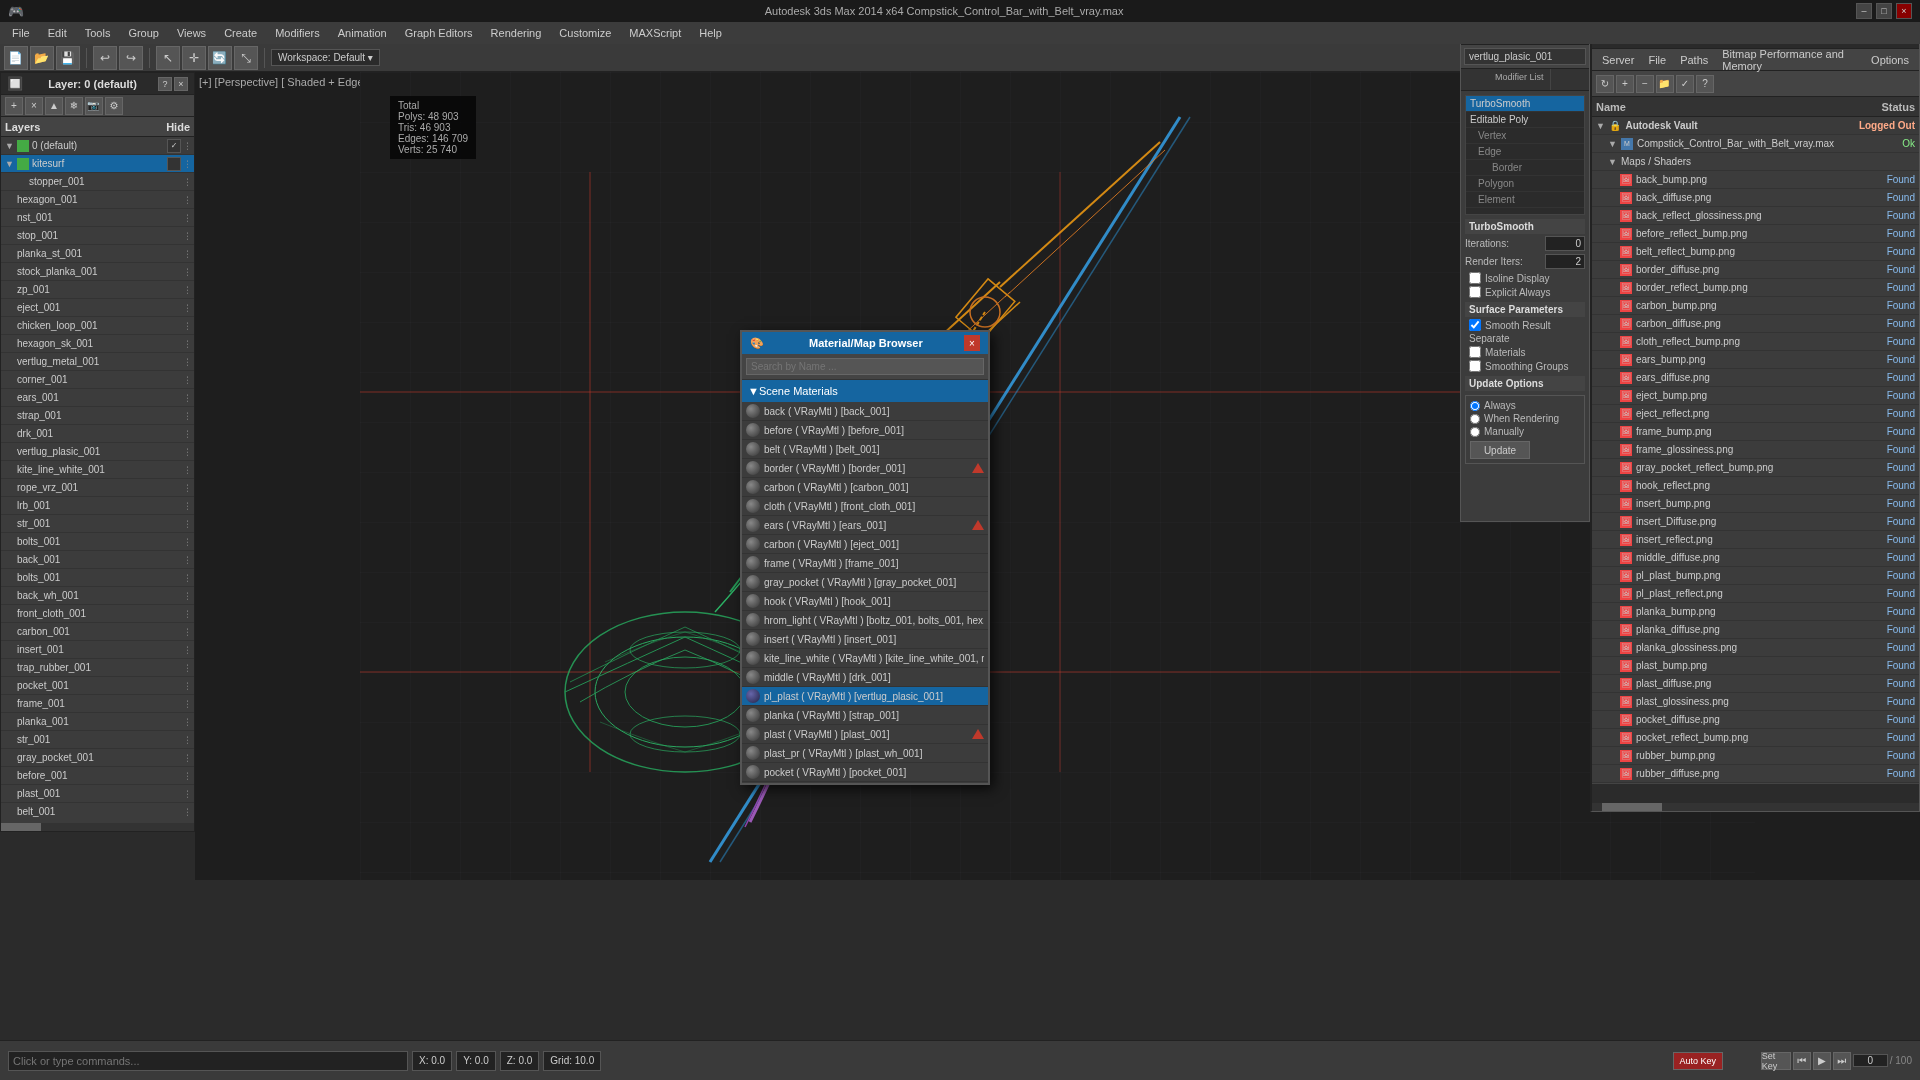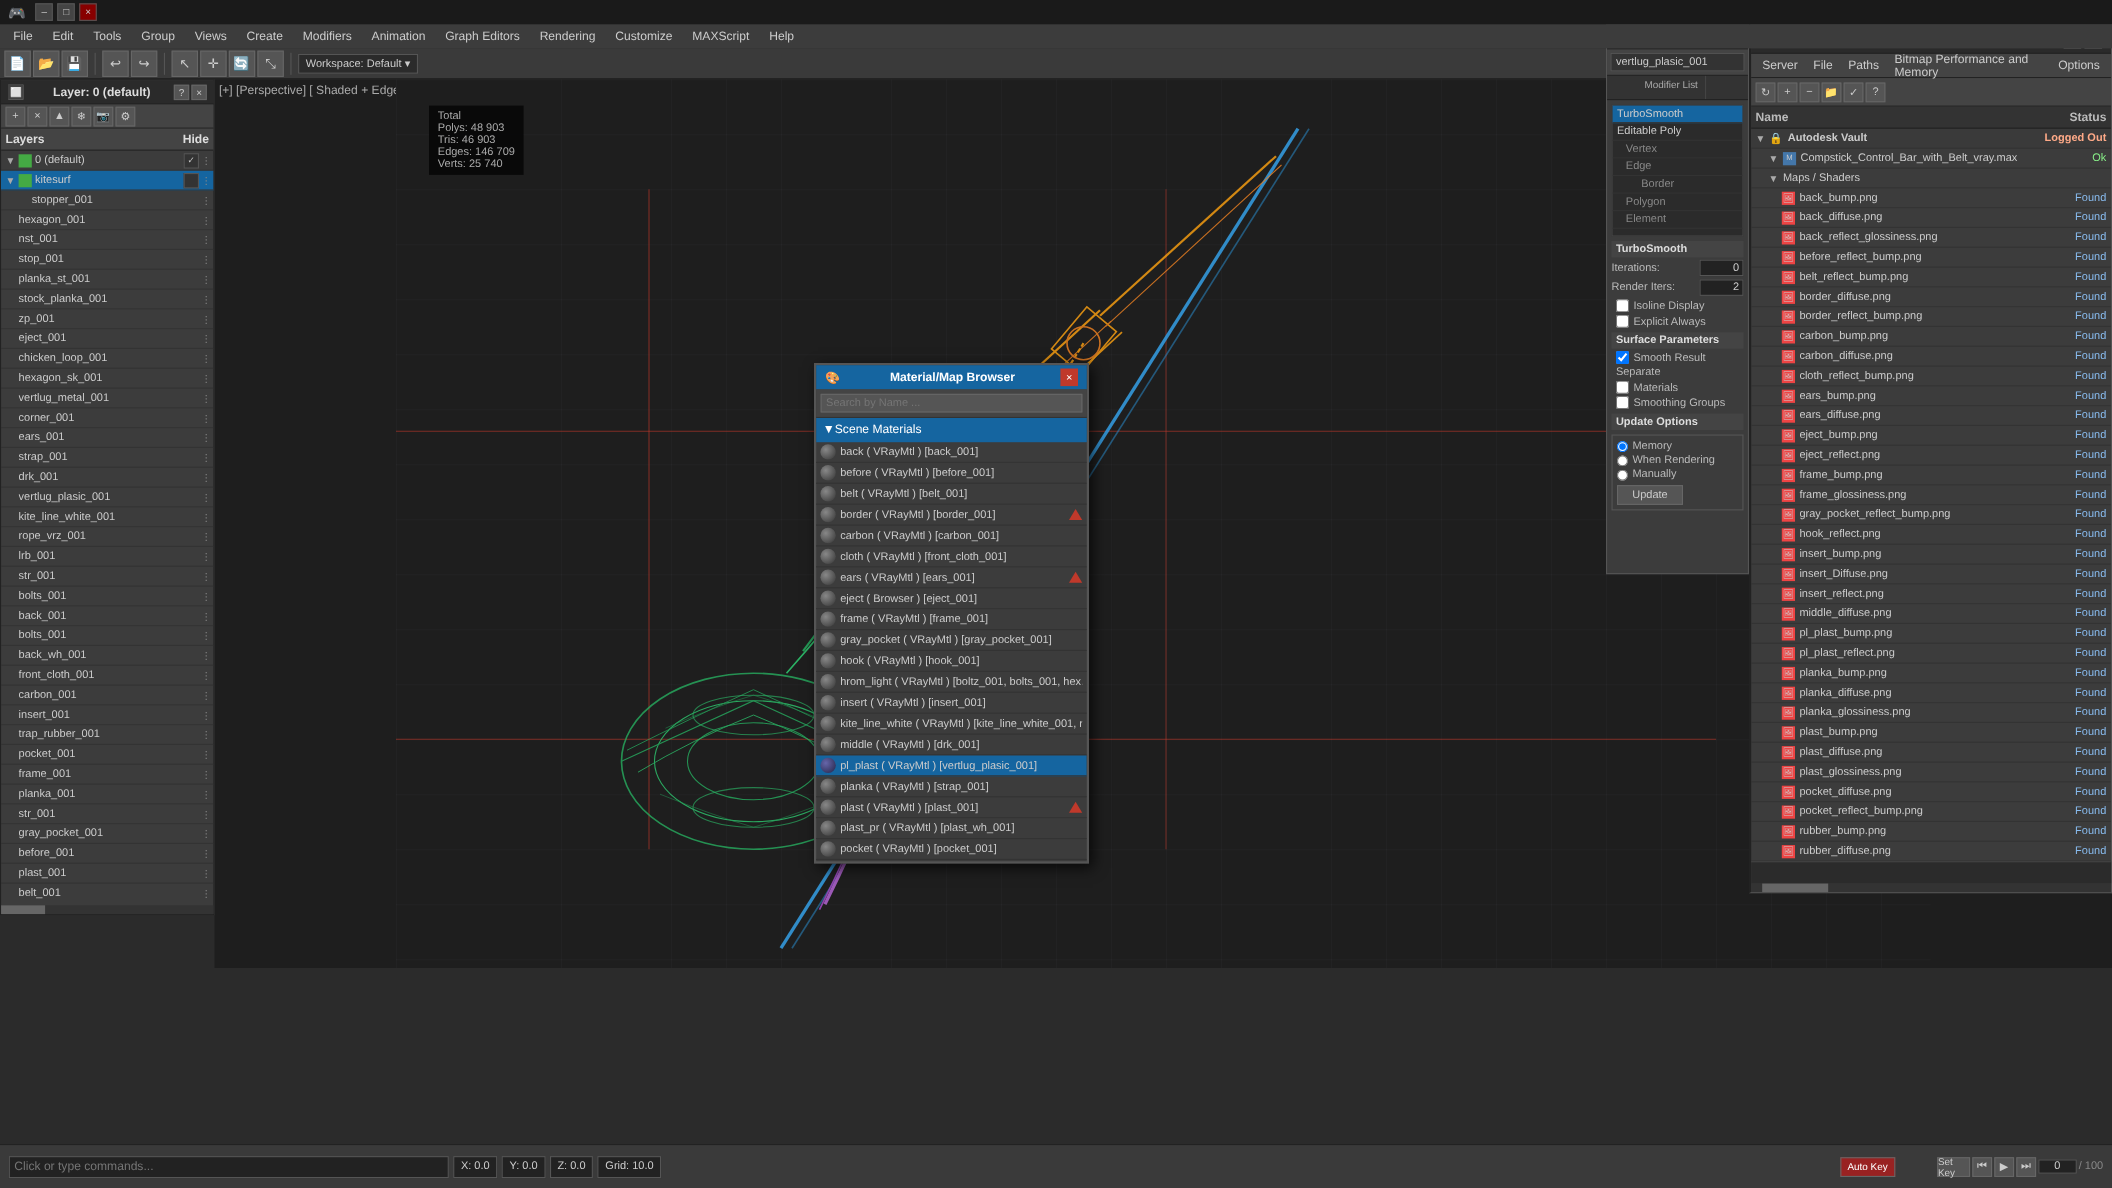--- a/index.html
+++ b/index.html
@@ -587,20 +587,21 @@
       height: 20px;
       background: #555;
       margin: 0 4px;
     }
   </style>
 </head>
 <body>
 
 <div class="title-bar">
   <span style="margin-right:8px; font-size:13px;">🎮</span>
+  <span style="flex:1; text-align:center;">Autodesk 3ds Max 2014 x64      Compstick_Control_Bar_with_Belt_vray.max</span>
   <div class="title-bar-controls">
     <div class="tb-btn">–</div>
     <div class="tb-btn">□</div>
     <div class="tb-btn" style="background:#800;">×</div>
   </div>
 </div>
 
 <div class="menu-bar">
   <span class="menu-item">File</span>
   <span class="menu-item">Edit</span>
@@ -1211,21 +1212,21 @@
       <input type="checkbox" class="mod-checkbox" style="">
       <span class="mod-checkbox-label">Smoothing Groups</span>
     </div>
 
     <div class="mod-section-title">
       <span>Update Options</span>
     </div>
     <div class="mod-update-group">
       <div class="mod-radio-row">
         <input type="radio" name="update" class="mod-radio" checked="" style="">
-        <span class="mod-checkbox-label">Memory</span>
+        <span class="mod-checkbox-label">Always</span>
       </div>
       <div class="mod-radio-row">
         <input type="radio" name="update" class="mod-radio" style="">
         <span class="mod-checkbox-label">When Rendering</span>
       </div>
       <div class="mod-radio-row">
         <input type="radio" name="update" class="mod-radio" style="">
         <span class="mod-checkbox-label">Manually</span>
       </div>
       <div class="mod-update-btn">Update</div>
@@ -1273,21 +1274,21 @@
         <div class="mat-ball"></div>
         <span class="mat-item-name">cloth ( VRayMtl ) [front_cloth_001]</span>
       </div>
       <div class="mat-list-item">
         <div class="mat-ball"></div>
         <span class="mat-item-name">ears ( VRayMtl ) [ears_001]</span>
         <div class="mat-red-triangle"></div>
       </div>
       <div class="mat-list-item">
         <div class="mat-ball"></div>
-        <span class="mat-item-name">eject ( Browser ) [eject_001]</span>
+        <span class="mat-item-name">carbon ( VRayMtl ) [eject_001]</span>
       </div>
       <div class="mat-list-item">
         <div class="mat-ball"></div>
         <span class="mat-item-name">frame ( VRayMtl ) [frame_001]</span>
       </div>
       <div class="mat-list-item">
         <div class="mat-ball"></div>
         <span class="mat-item-name">gray_pocket ( VRayMtl ) [gray_pocket_001]</span>
       </div>
       <div class="mat-list-item">

